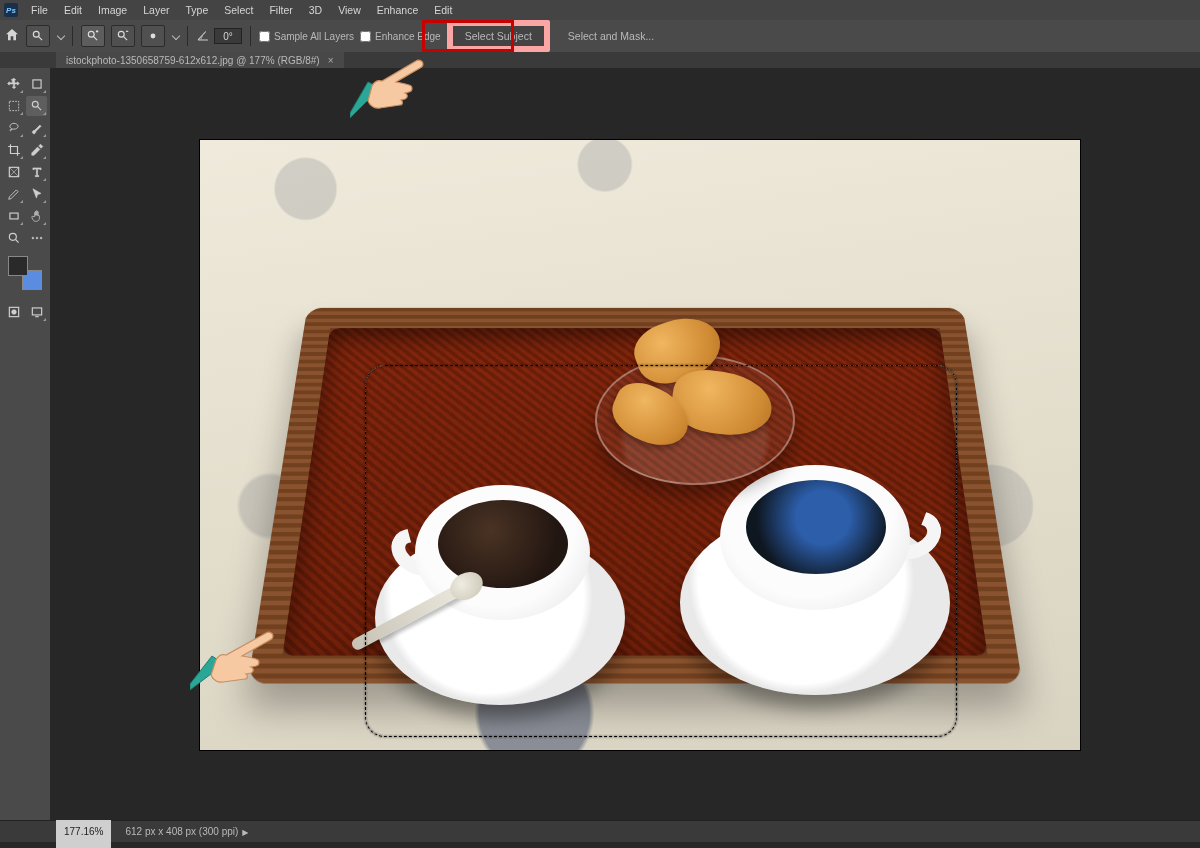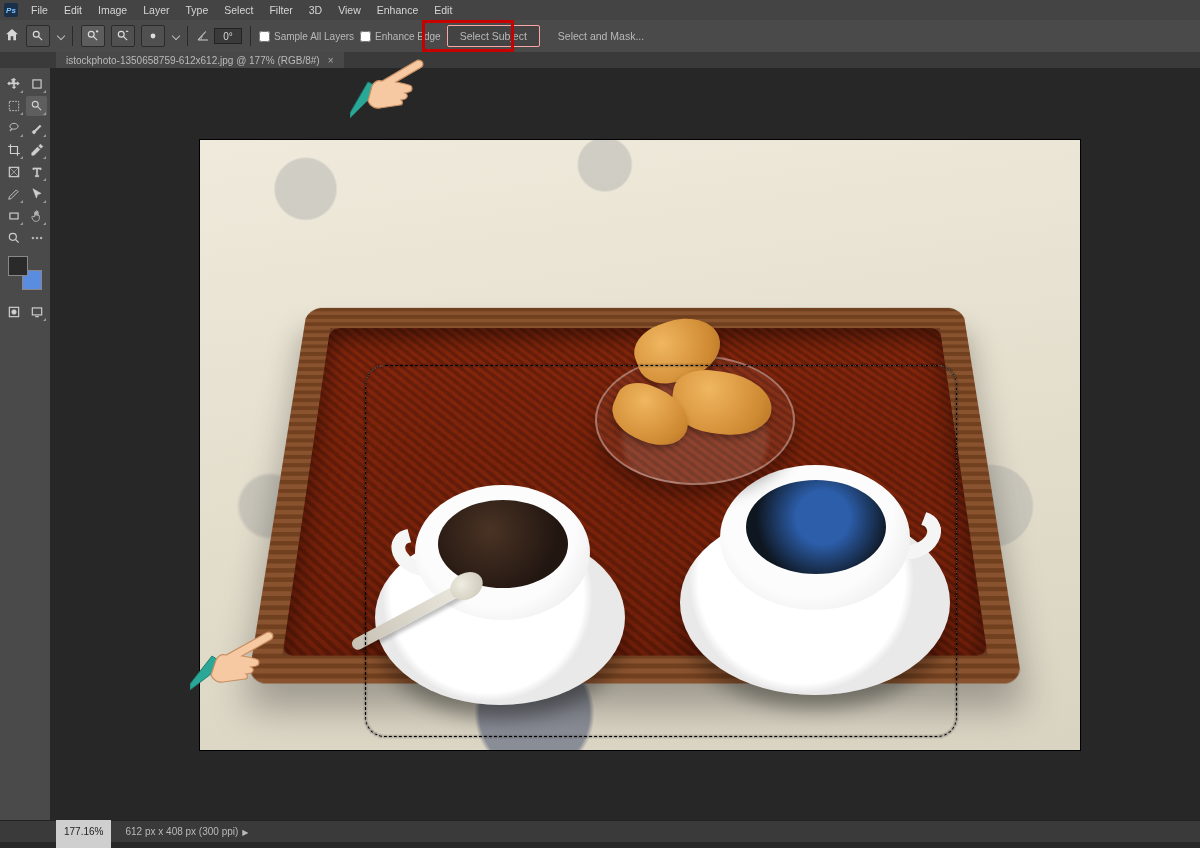--- a/index.html
+++ b/index.html
@@ -24,21 +24,21 @@
   .optionsbar .home-icon svg{width:16px;height:16px;fill:#d5d5d5;}
   .opt-divider{width:1px;height:20px;background:#2a2a2a;margin:0 2px;}
   .tool-btn{width:24px;height:22px;display:flex;align-items:center;justify-content:center;background:#505050;border:1px solid #2b2b2b;border-radius:2px;}
   .tool-btn.active{background:#5d5d5d;}
   .dropdown-caret{width:6px;height:6px;border-left:1px solid #bbb;border-bottom:1px solid #bbb;transform:rotate(-45deg);margin-left:2px;}
   .angle-box{display:flex;align-items:center;gap:4px;}
   .angle-field{width:28px;height:16px;background:#3a3a3a;border:1px solid #222;color:var(--text);font-size:10px;text-align:center;}
   .chk{display:flex;align-items:center;gap:4px;color:var(--text-dim);}
   .chk input{width:11px;height:11px;accent-color:#666;}
   .opt-button{padding:4px 12px;color:var(--text-dim);background:transparent;border:none;font-size:10.5px;cursor:default;}
-  .opt-button.boxed{border:1px solid #fca5a5;border-radius:2px;background:#434343;}
+  .opt-button.boxed{border:6px solid #fca5a5;border-radius:2px;background:#434343;}
   .highlight-box{position:absolute;border:3px solid var(--highlight);pointer-events:none;z-index:50;}
   
   .tabstrip{display:flex;align-items:center;height:16px;background:var(--bg-panel);font-size:10px;padding-left:56px;}
   .doc-tab{display:flex;align-items:center;gap:8px;padding:3px 10px;background:#484848;color:var(--text-dim);border-top:1px solid #555;}
   .doc-tab .close{font-size:10px;color:#aaa;}
   
   .workarea{position:relative;display:flex;height:calc(848px - 20px - 32px - 22px - 22px);}
   
   .toolbox{width:50px;background:var(--bg-options);padding:6px 3px;display:flex;flex-direction:column;gap:2px;}
   .tool-row{display:flex;gap:2px;}

